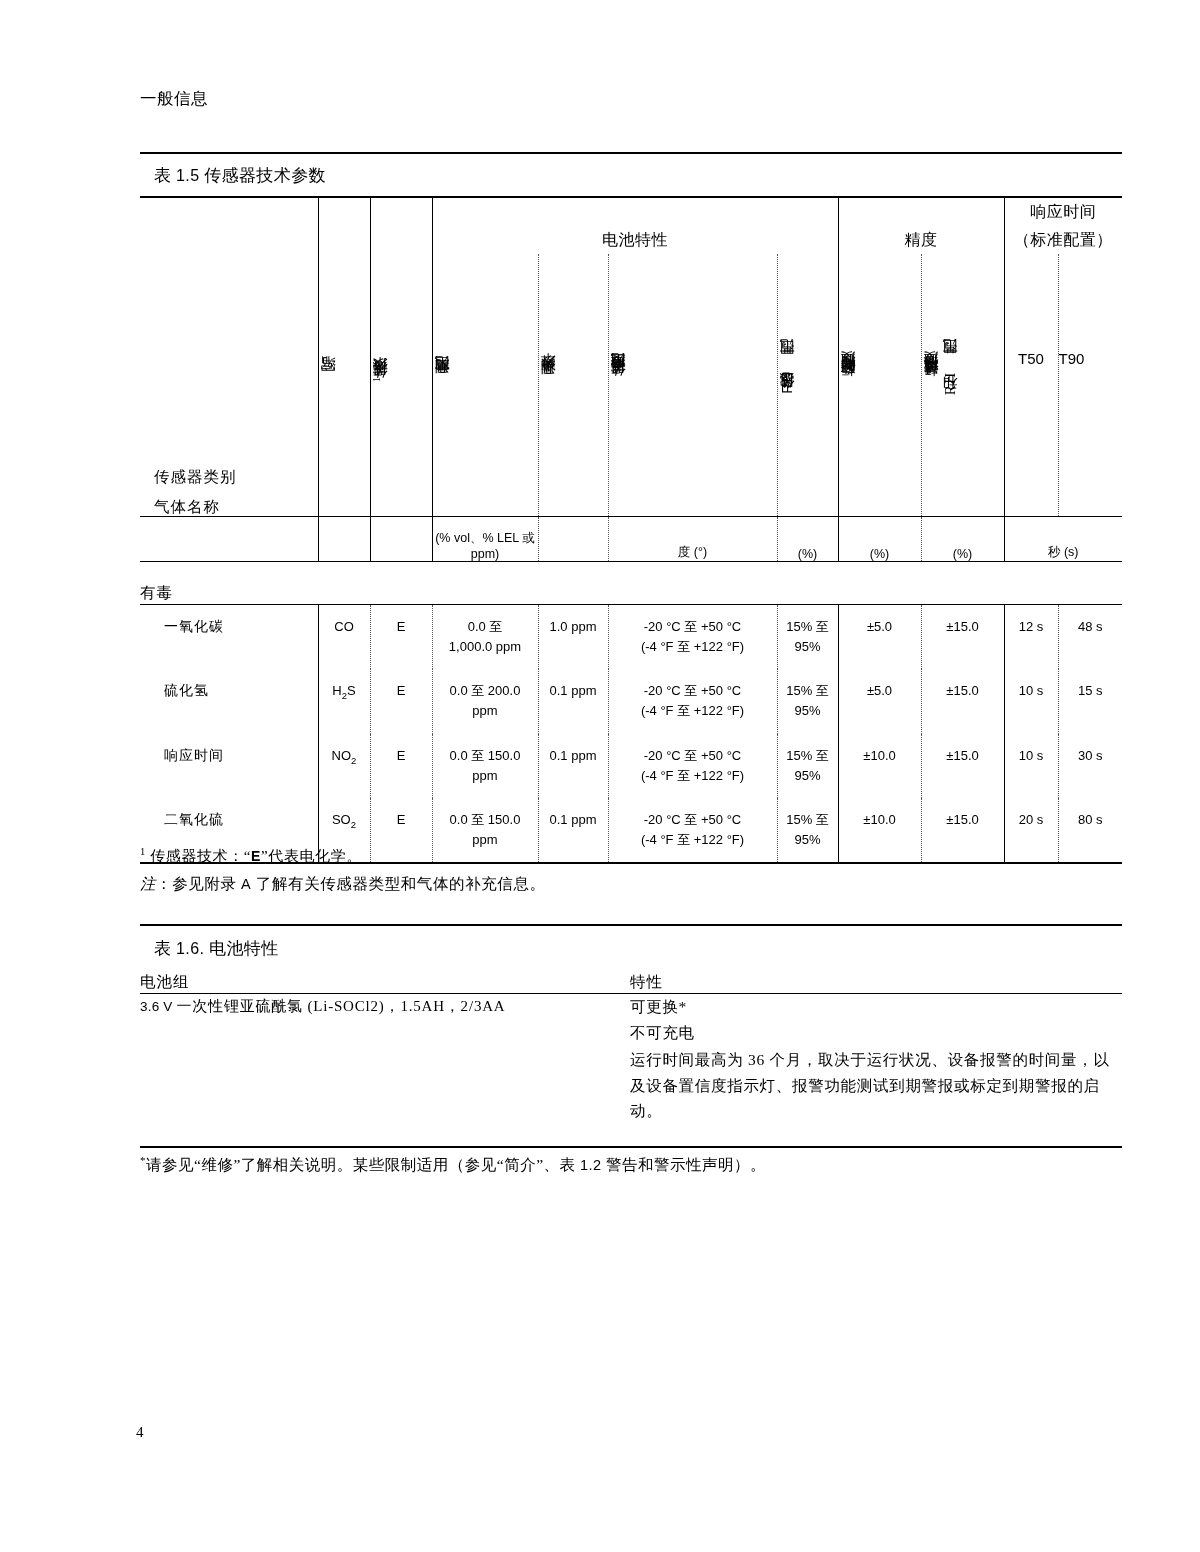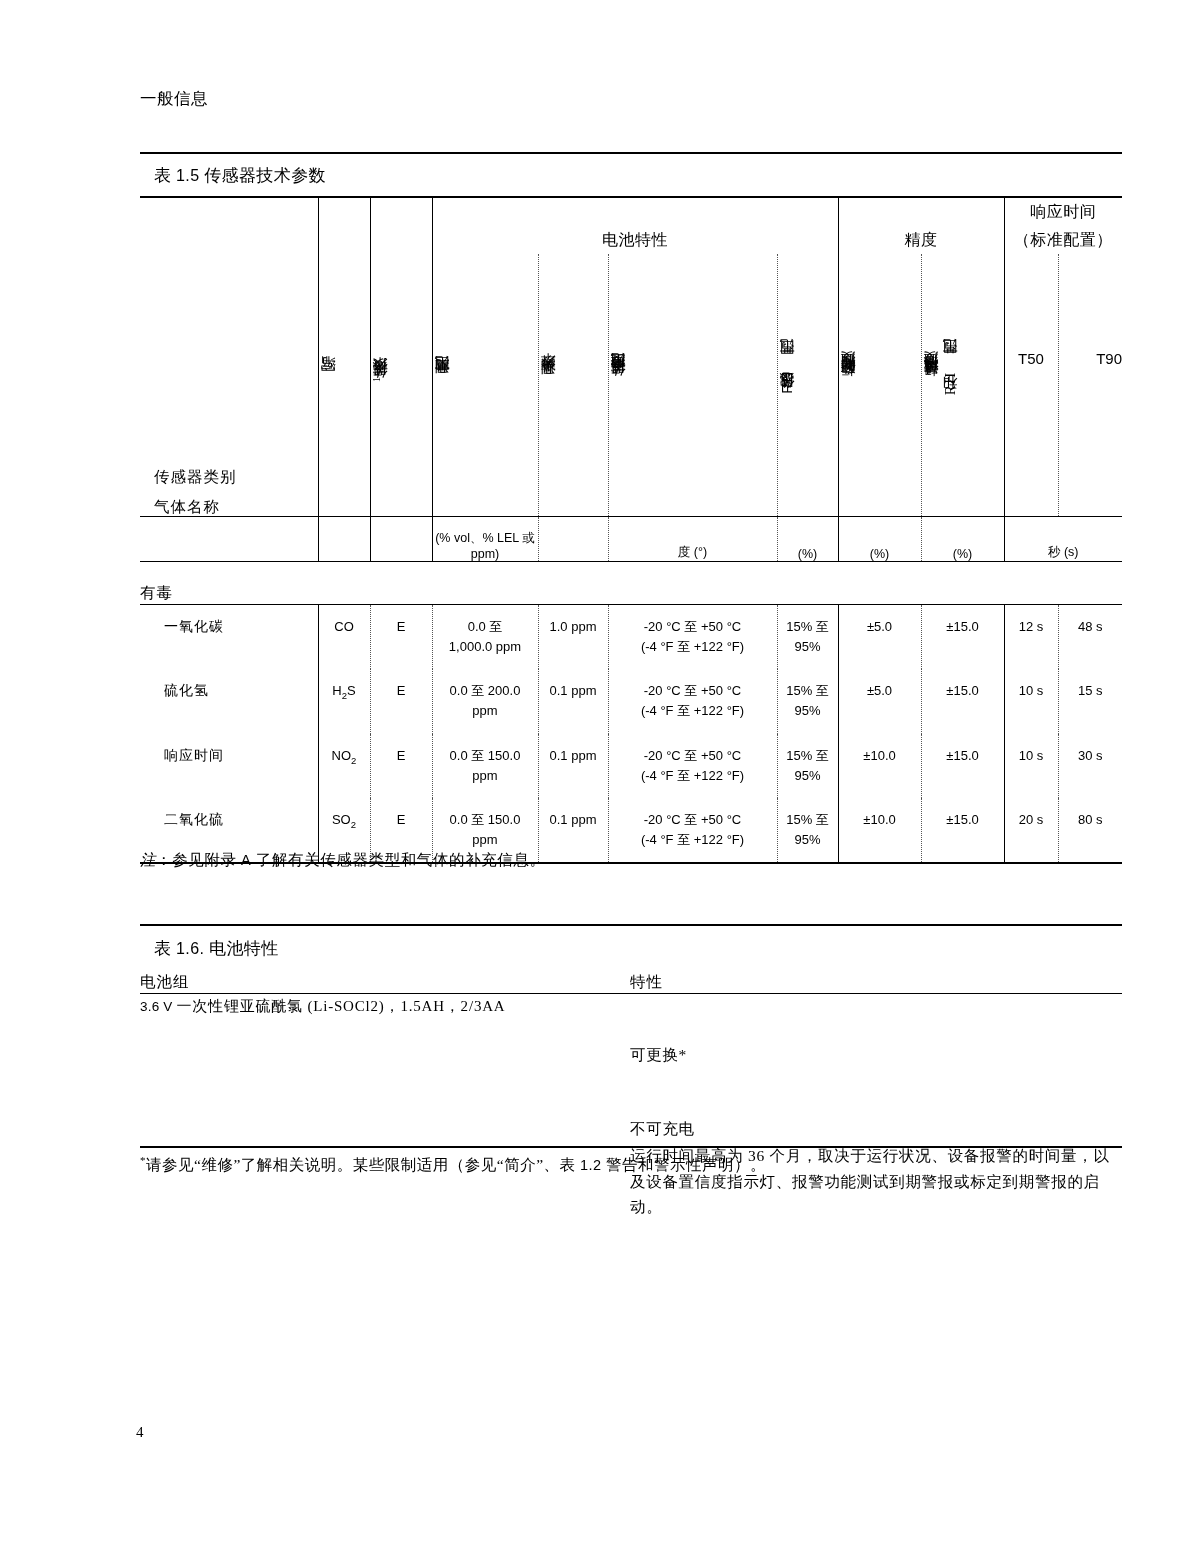--- a/index.html
+++ b/index.html
@@ -225,21 +225,21 @@
   .s-body td.left-cell {
     font-family: "Liberation Sans", sans-serif;
     font-size: 13.5px;
     letter-spacing: 0.2px;
   }
   .s-body td.left-cell .cn {
     font-family: "Liberation Serif", serif;
     font-size: 15px;
     letter-spacing: 0.8px;
   }
-  .s-body .line { display: block; margin-top: 48px; }
+  .s-body .line { display: block; }
   .s-body .para { margin-top: 2px; }
 
   .fn-star {
     position: absolute;
     left: 140px;
     top: 1130px;
     width: 982px;
     font-family: "Liberation Serif", serif;
     font-size: 15.5px;
     letter-spacing: 0.5px;
@@ -348,21 +348,21 @@
         </td>
         <td class="dot-l">
           <div class="vhead">
             <div class="vrot">
                   <span>超过满传感器温度</span>
                 </div>
             <div class="vrot" style="margin-left:19px;">和 RH 范围</div>
           </div>
         </td>
         <td class="solid-l" style="text-align:center;vertical-align:middle;padding-bottom:54px;font-size:15px;">T50</td>
-        <td class="dot-l" style="text-align:right;vertical-align:middle;padding-bottom:54px;font-size:15px;">T90</td>
+        <td class="dot-l" style="text-align:left;vertical-align:middle;padding-bottom:54px;font-size:15px;">T90</td>
       </tr>
 
       <tr class="units solid-t">
         <td class="left solid-b solid-t"></td>
         <td class="solid-l solid-b solid-t"></td>
         <td class="solid-l solid-b solid-t"></td>
         <td class="solid-l solid-b solid-t">(% vol、% LEL 或 ppm)</td>
         <td class="dot-l solid-b solid-t"></td>
         <td class="dot-l solid-b solid-t">度 (°)</td>
         <td class="dot-l solid-b solid-t">(%)</td>
@@ -464,20 +464,21 @@
         <td class="solid-l heavy-b">±10.0</td>
         <td class="dot-l heavy-b">±15.0</td>
         <td class="solid-l heavy-b">20 s</td>
         <td class="dot-l heavy-b">80 s</td>
       </tr>
     </tbody>
       </table>
   </div>
 
   <div class="fn-block">
+    <div class="fn1"><span class="mk">1</span> <span>传感器技术：“</span><span class="sans">E</span><span>”代表电化学。</span></div>
     <div class="fn2"><span class="ital">注</span><span>：参见附录 </span><span class="sans">A</span><span> 了解有关传感器类型和气体的补充信息。</span></div>
   </div>
 
   <div class="tbl16-wrap">
     <div class="rule-heavy"></div>
 
     <div class="tbl16-caption">
       <span>表</span>
       <span class="num" style="font-family:'Liberation Sans',sans-serif;font-size:16px;">1.6.</span>
       <span>电池特性</span>

